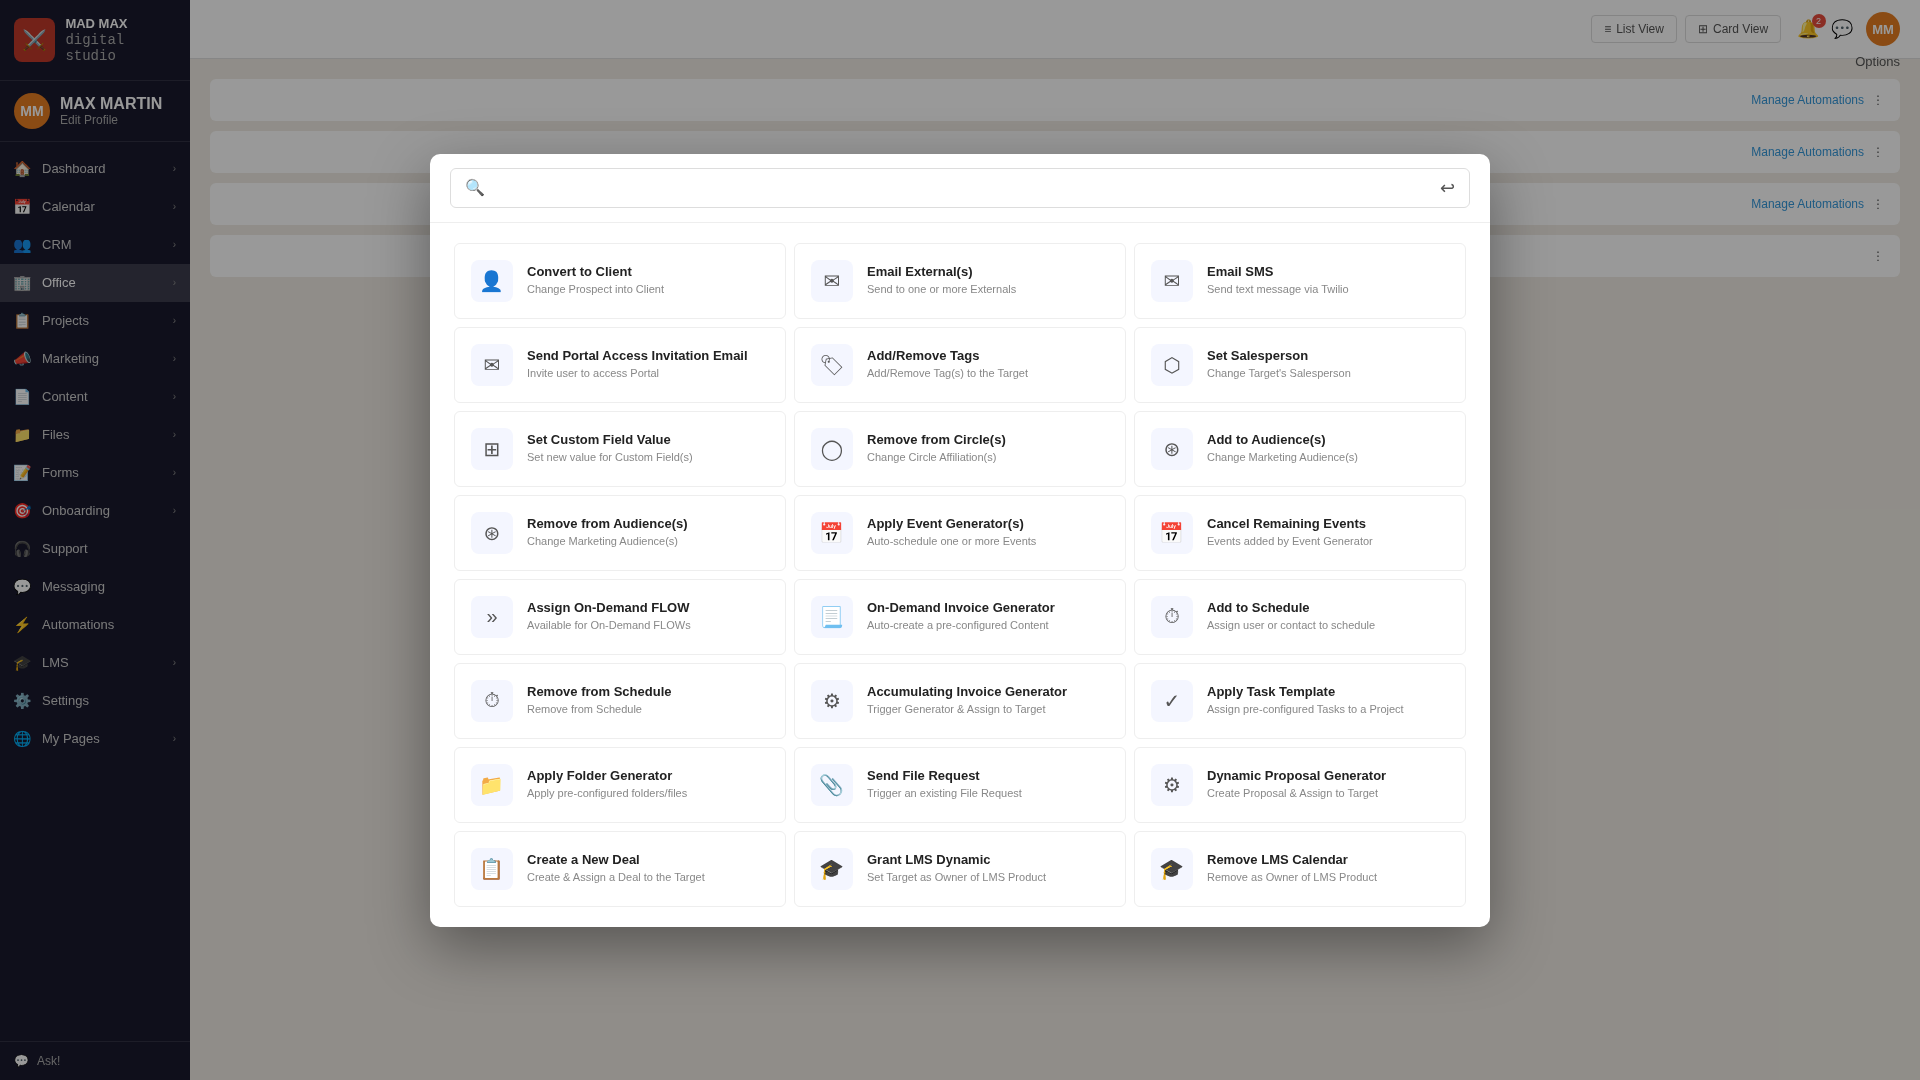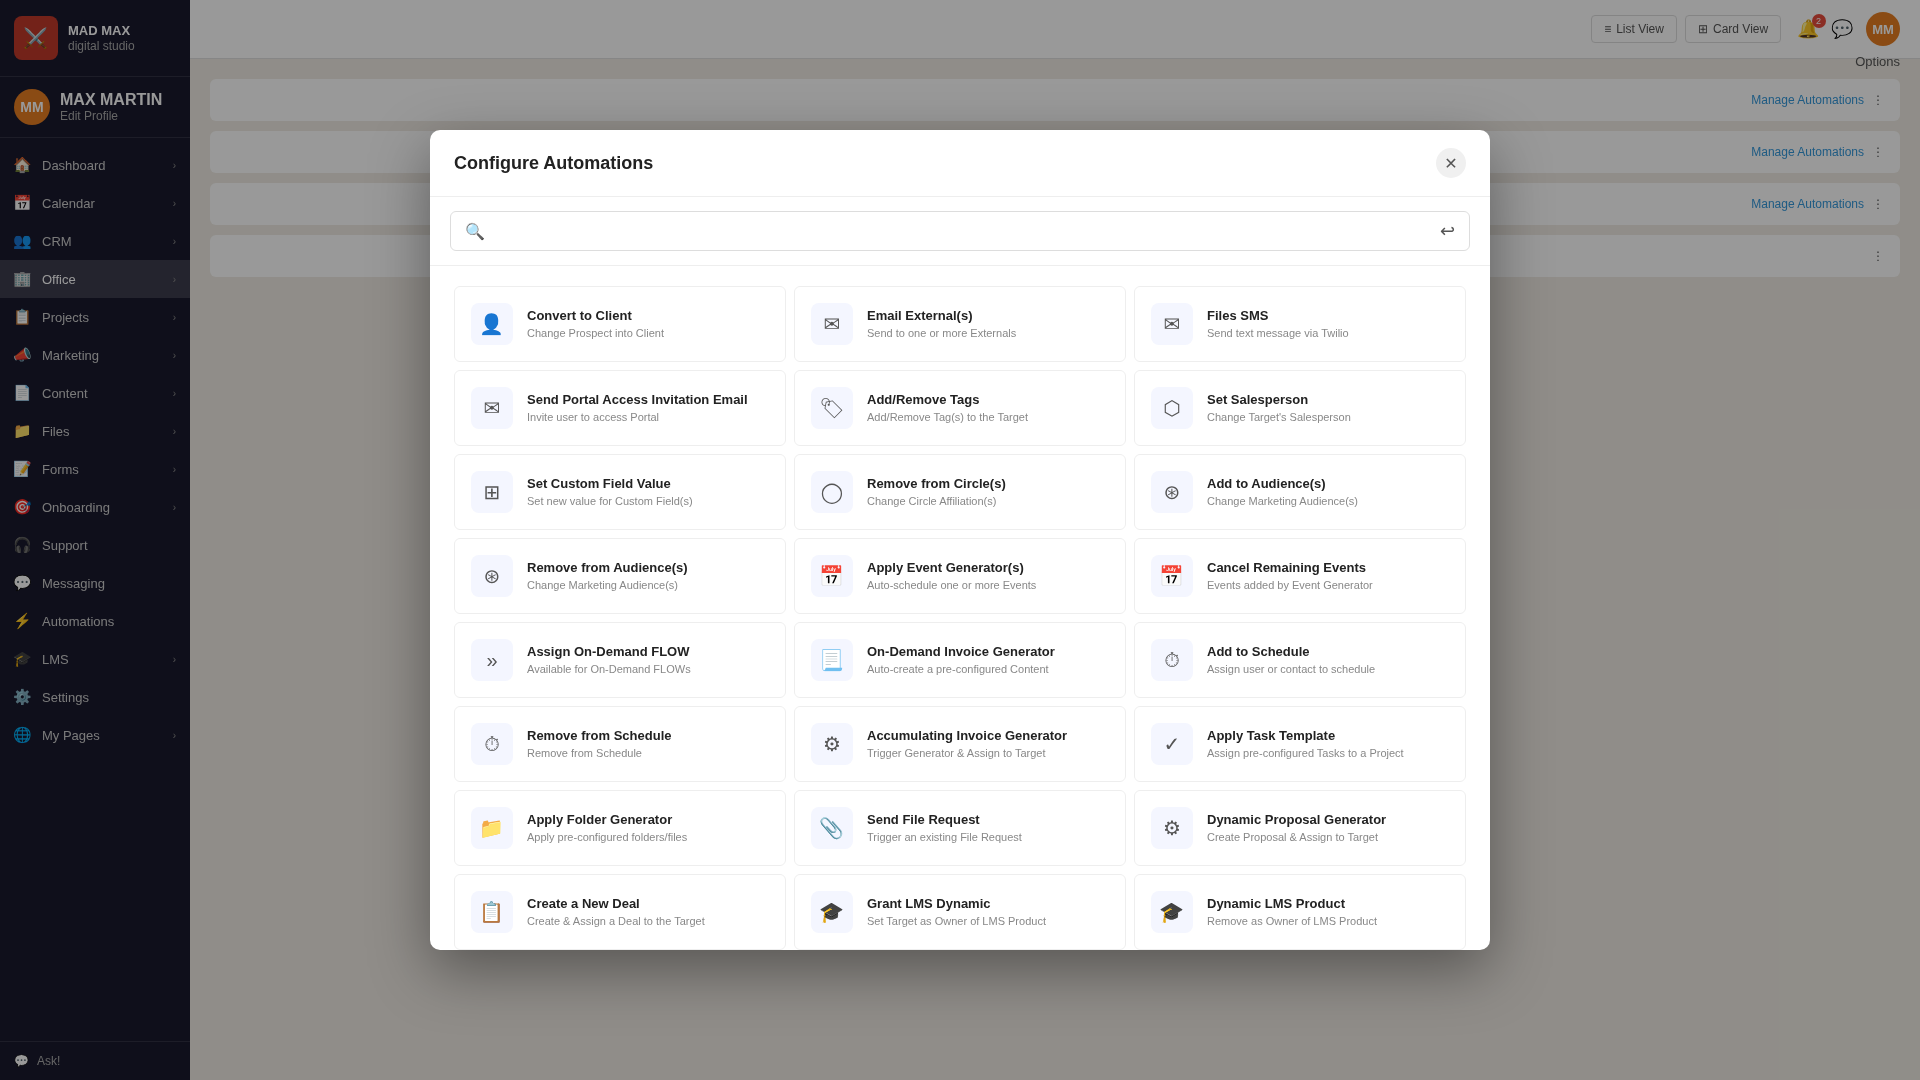--- a/index.html
+++ b/index.html
@@ -53,22 +53,23 @@
     .logo-text {
       color: white;
       font-size: 13px;
       font-weight: 700;
       line-height: 1.2;
       text-transform: uppercase;
     }
 
     .logo-sub {
       color: #aaa;
-      font-size: 12px;
+      font-size: 14px;
       text-transform: lowercase;
+      font-family: Liberation Mono, monospace;
     }
 
     .user-section {
       display: flex;
       align-items: center;
       padding: 12px 14px;
       gap: 10px;
       border-bottom: 1px solid rgba(255,255,255,0.1);
     }
 
@@ -611,24 +612,20 @@
 
     <div style="position: absolute; top: 52px; right: 20px;">
       <span style="font-size: 13px; color: #555;">Options</span>
     </div>
   </div>
 </div>
 
 <div class="overlay-backdrop">
   <div class="modal">
 
-    <div class="modal-header">
-      <span class="modal-title">Configure Automations</span>
-      <button class="modal-close">✕</button>
-    </div>
 
     <div class="modal-search">
       <div class="search-wrapper">
         <span class="search-icon">🔍</span>
         <input class="search-input" type="text" placeholder="" style="">
         <span class="search-back">↩</span>
       </div>
     </div>
 
     <div class="automations-grid" id="automations-grid">
@@ -642,21 +639,21 @@
         <div class="auto-card">
           <div class="auto-card-icon">✉</div>
           <div class="auto-card-text">
             <div class="auto-card-title">Email External(s)</div>
             <div class="auto-card-desc">Send to one or more Externals</div>
           </div>
         </div>
         <div class="auto-card">
           <div class="auto-card-icon">✉</div>
           <div class="auto-card-text">
-            <div class="auto-card-title">Files SMS</div>
+            <div class="auto-card-title">Email SMS</div>
             <div class="auto-card-desc">Send text message via Twilio</div>
           </div>
         </div>
         <div class="auto-card">
           <div class="auto-card-icon">✉</div>
           <div class="auto-card-text">
             <div class="auto-card-title">Send Portal Access Invitation Email</div>
             <div class="auto-card-desc">Invite user to access Portal</div>
           </div>
         </div>
@@ -789,20 +786,20 @@
         <div class="auto-card">
           <div class="auto-card-icon">🎓</div>
           <div class="auto-card-text">
             <div class="auto-card-title">Grant LMS Dynamic</div>
             <div class="auto-card-desc">Set Target as Owner of LMS Product</div>
           </div>
         </div>
         <div class="auto-card">
           <div class="auto-card-icon">🎓</div>
           <div class="auto-card-text">
-            <div class="auto-card-title">Dynamic LMS Product</div>
+            <div class="auto-card-title">Remove LMS Calendar</div>
             <div class="auto-card-desc">Remove as Owner of LMS Product</div>
           </div>
         </div>
       </div>
 
   </div>
 </div>
 
 </body></html>

